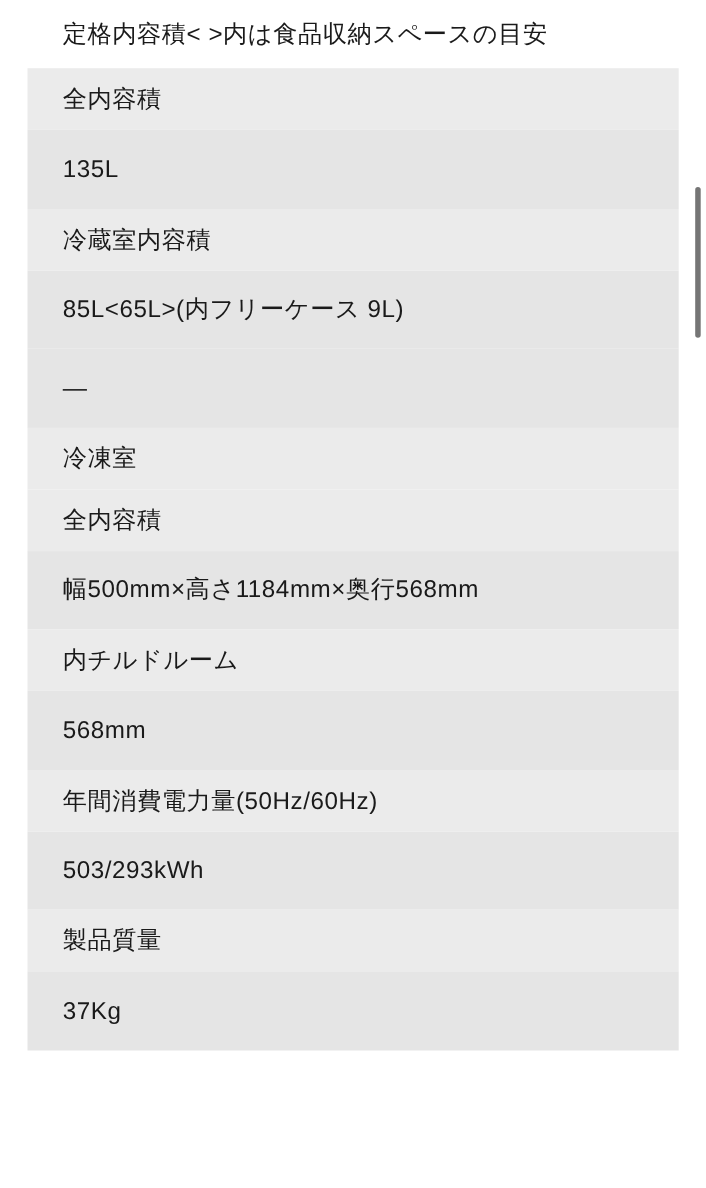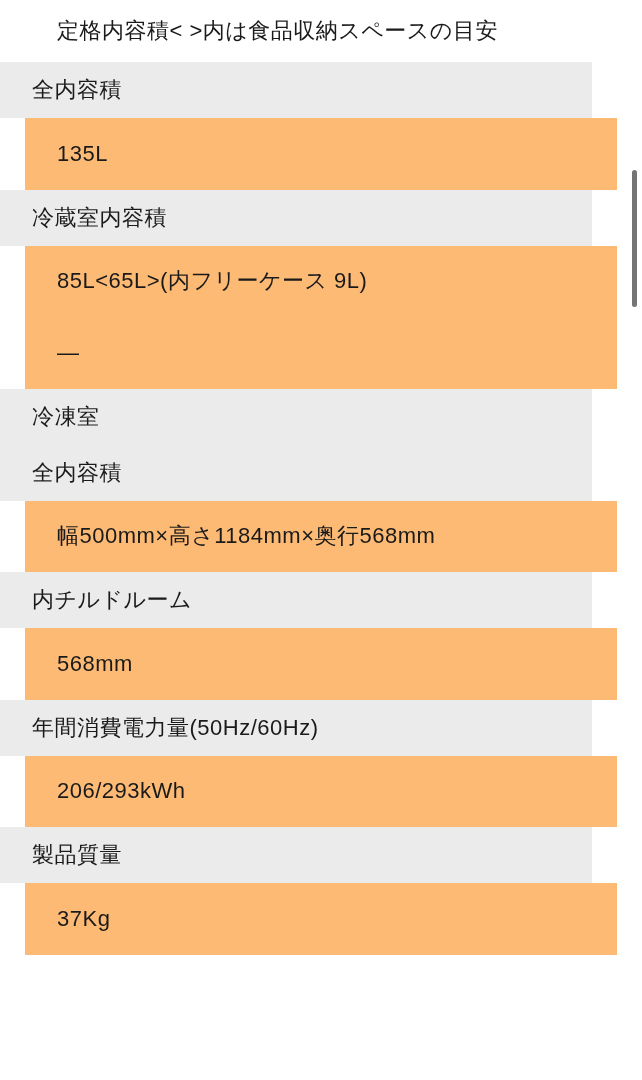--- a/index.html
+++ b/index.html
@@ -26,35 +26,36 @@
     align-items: center;
     padding-left: 57px;
     font-size: 22px;
     letter-spacing: 0.5px;
     background: #ffffff;
   }
   .spec-list {
     width: 642px;
   }
   .spec-header {
+    margin-left: 25px;
     width: 592px;
     height: 56px;
     background: #ebebeb;
     display: flex;
     align-items: center;
     padding-left: 32px;
     box-sizing: border-box;
     font-size: 22px;
     letter-spacing: 0.5px;
   }
   .spec-value {
     margin-left: 25px;
     width: 592px;
     height: 71.5px;
-    background: #fdba74;
+    background: #e5e5e5;
     display: flex;
     align-items: center;
     padding-left: 32px;
     box-sizing: border-box;
     font-size: 22px;
     letter-spacing: 0.5px;
   }
   .scrollbar-thumb {
     position: absolute;
     left: 632px;
@@ -109,21 +110,21 @@
       <span>内チルドルーム</span>
     </div>
     <div class="spec-value">
       <span>568mm</span>
     </div>
 
     <div class="spec-header">
       <span>年間消費電力量(50Hz/60Hz)</span>
     </div>
     <div class="spec-value">
-      <span>206/293kWh</span>
+      <span>503/293kWh</span>
     </div>
 
     <div class="spec-header">
       <span>製品質量</span>
     </div>
     <div class="spec-value">
       <span>37Kg</span>
     </div>
 
   </div>

